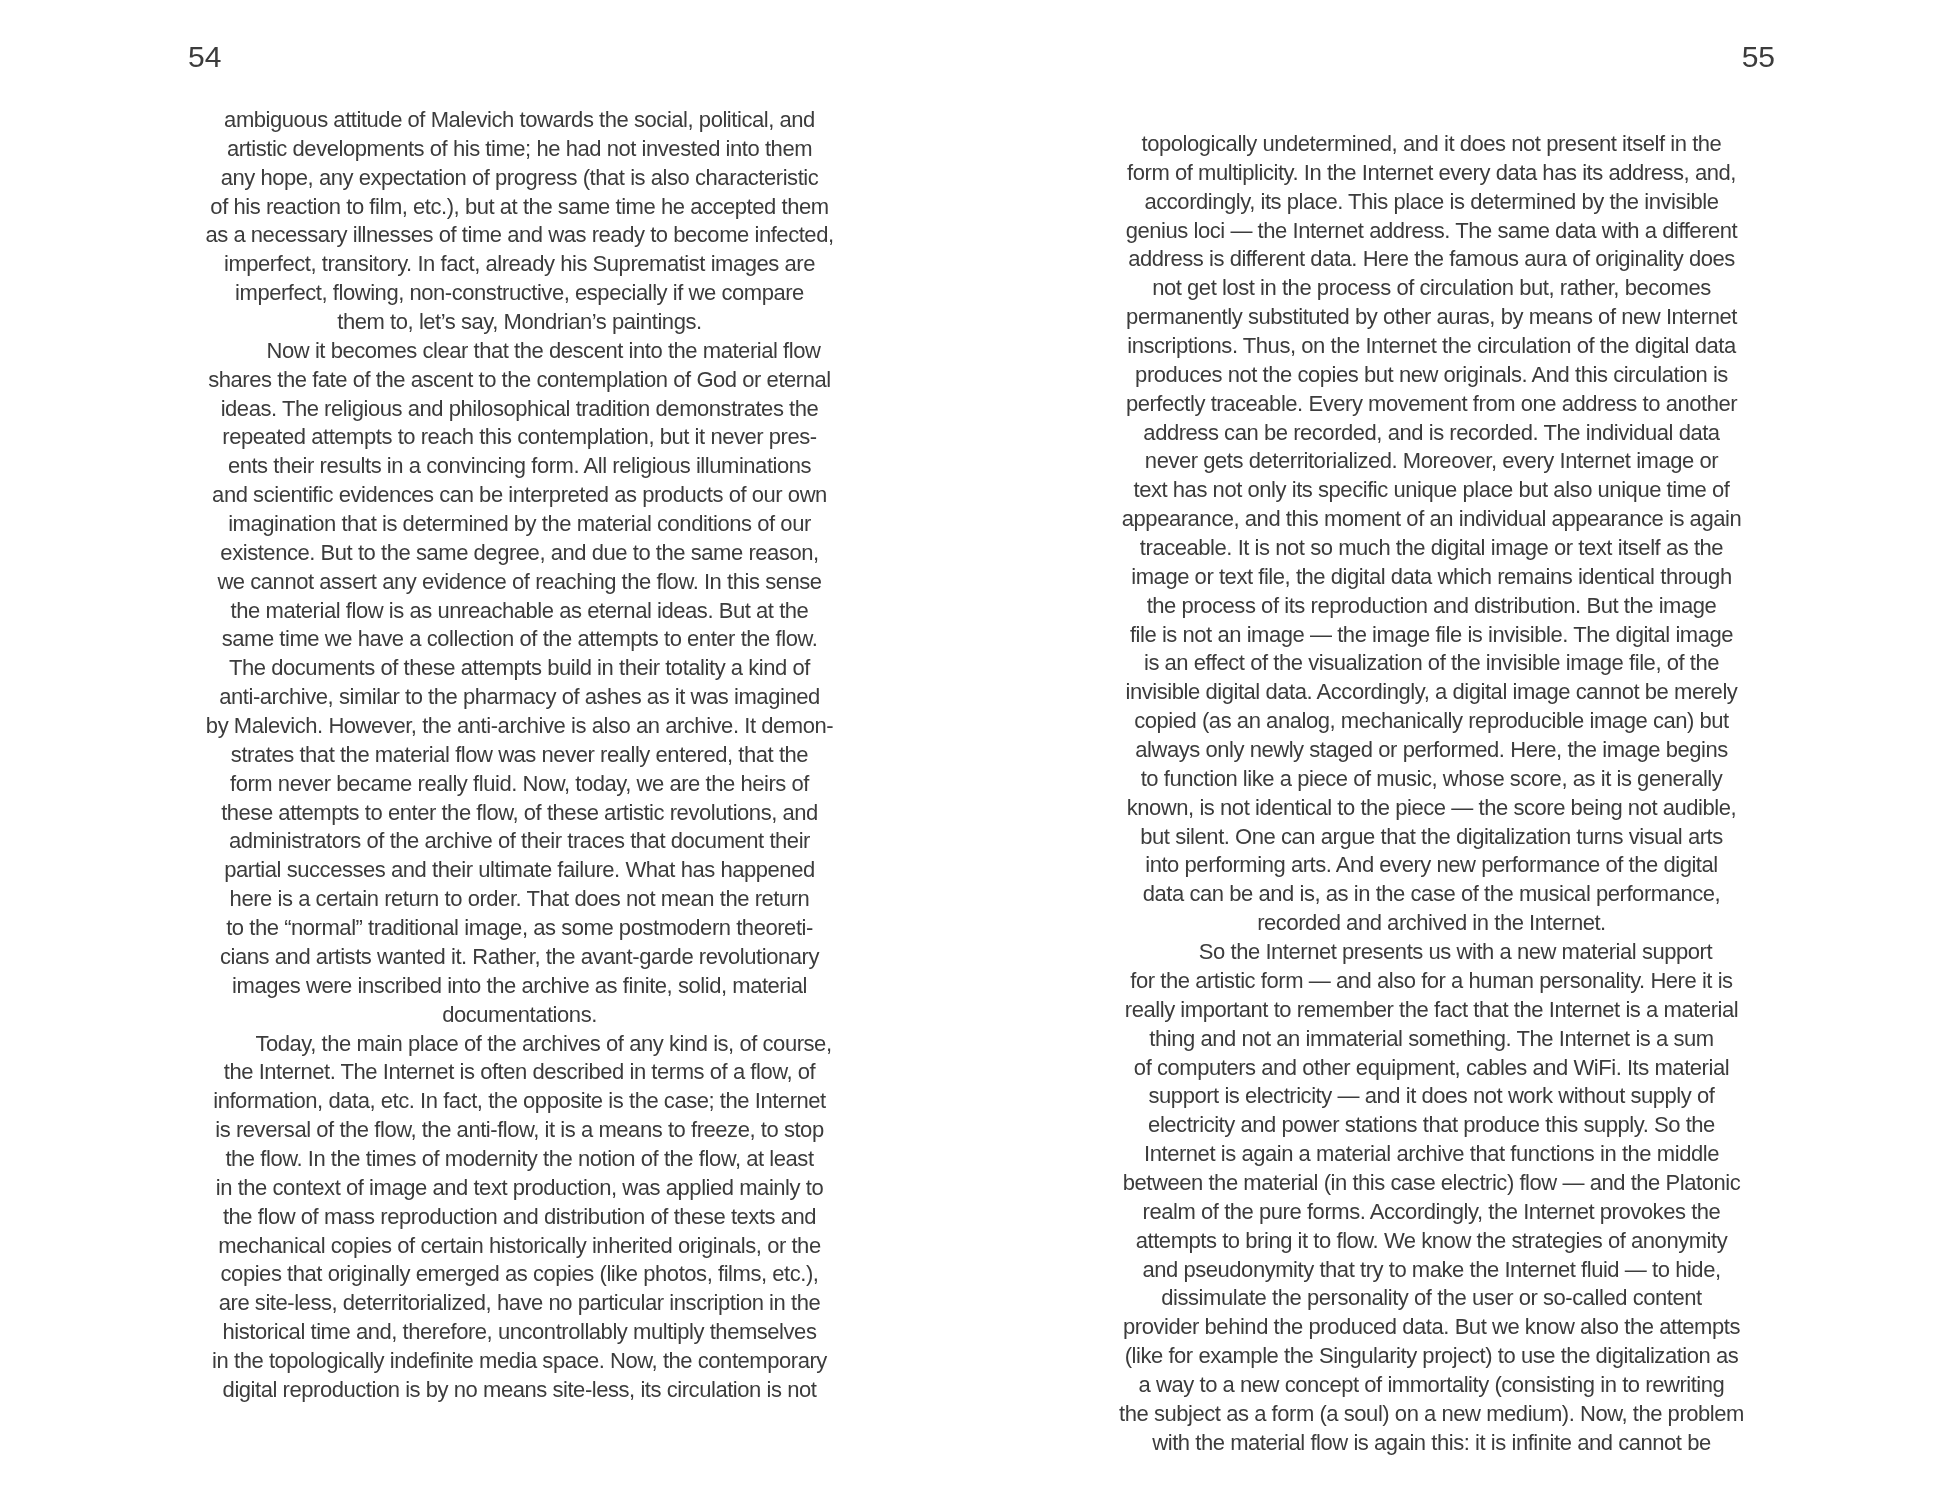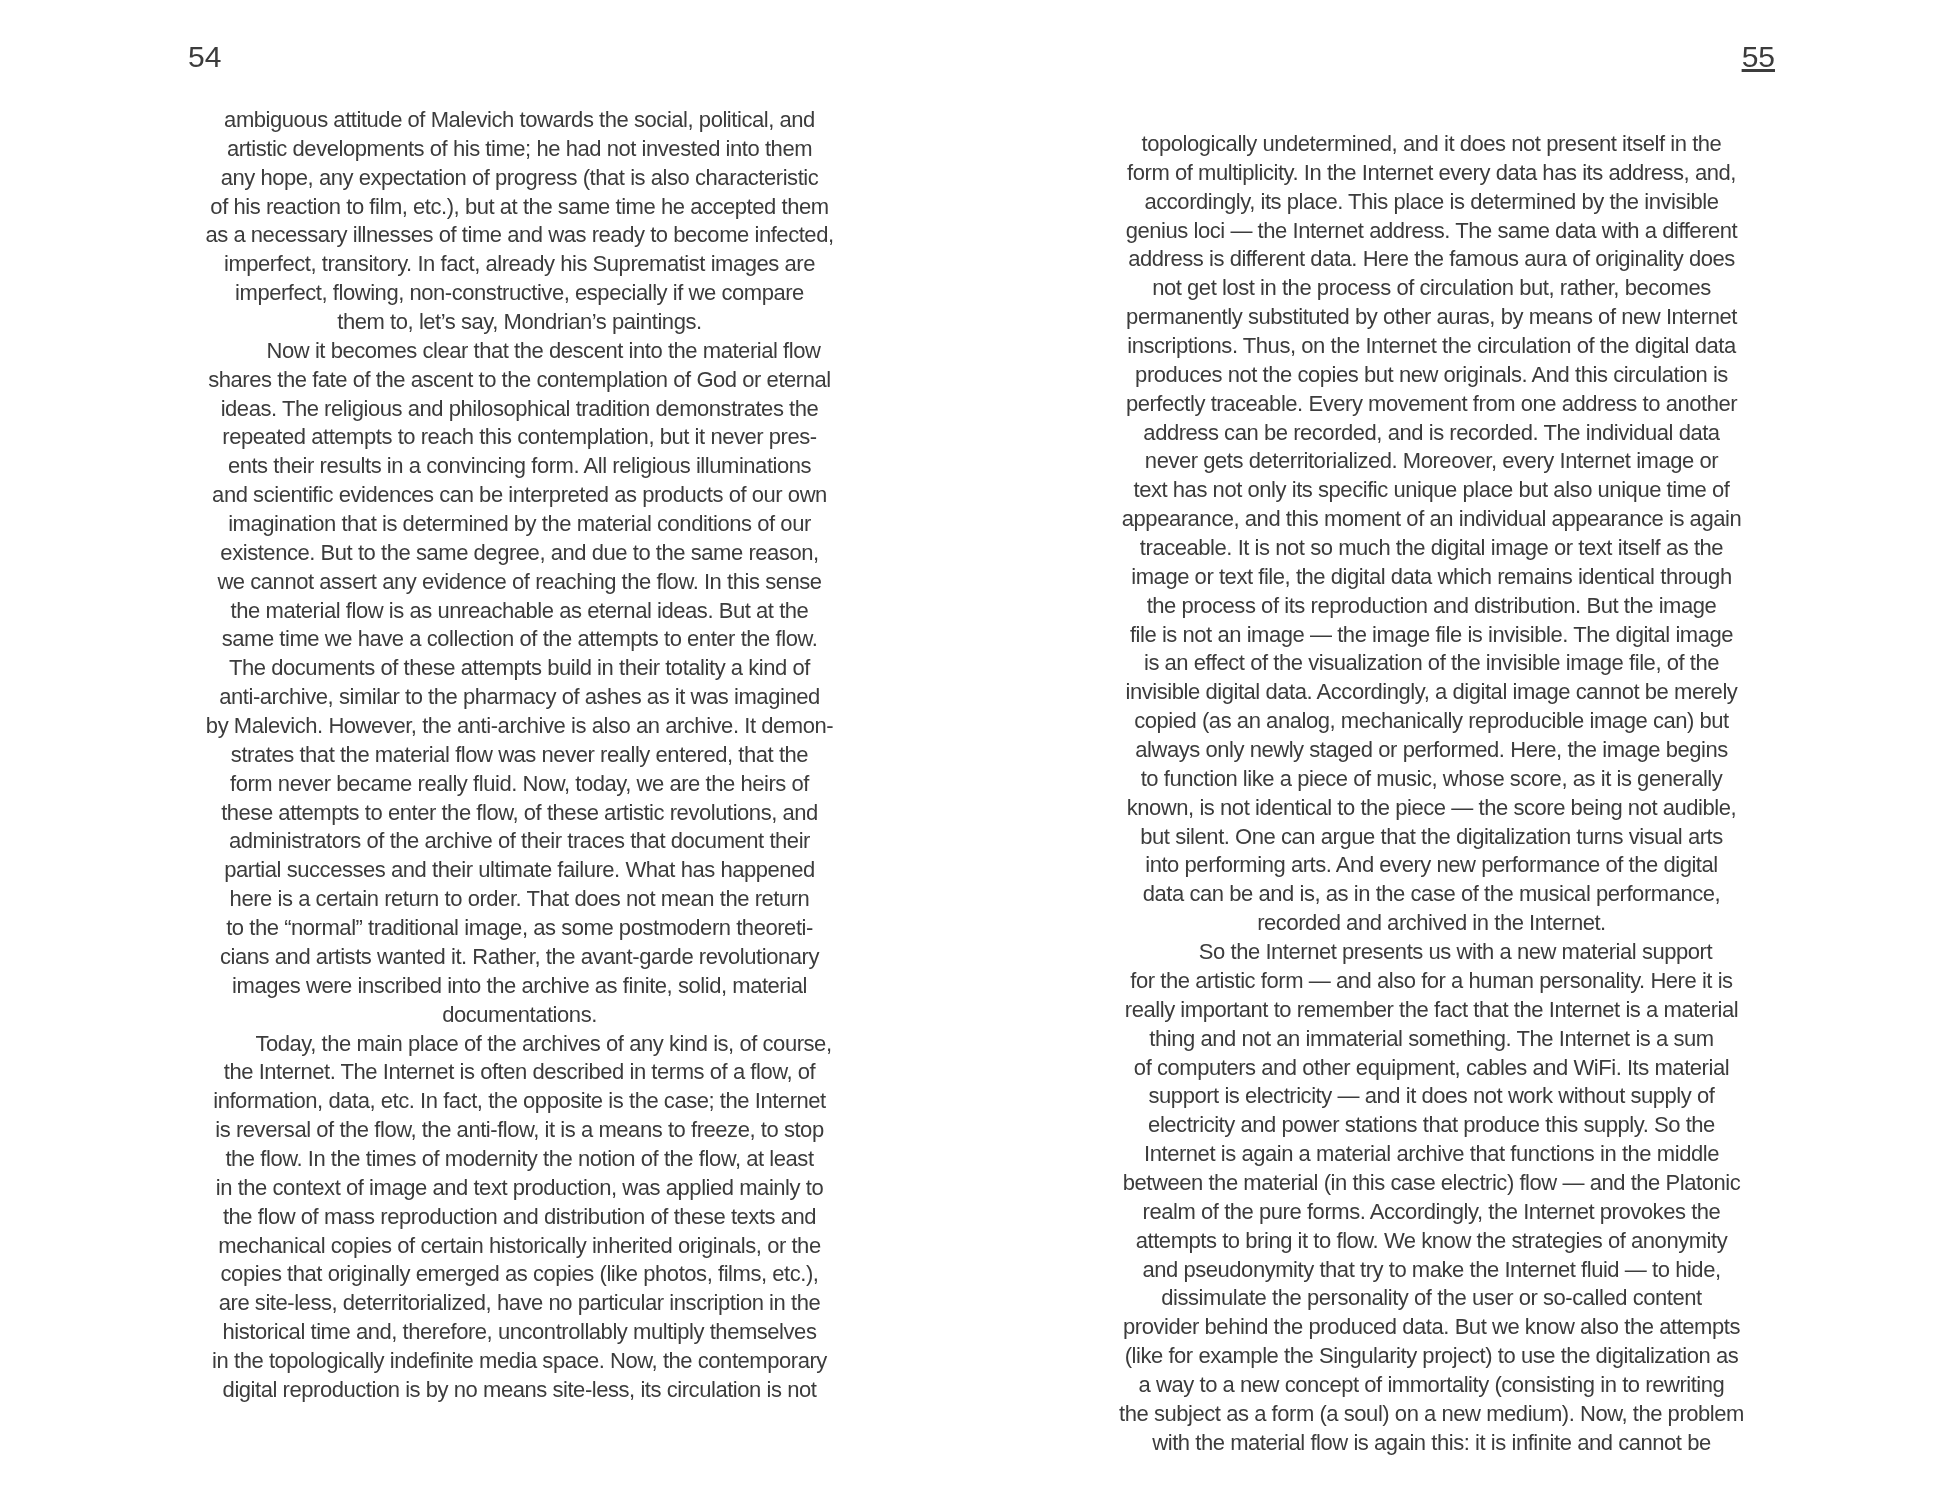--- a/index.html
+++ b/index.html
@@ -10,21 +10,21 @@
     overflow:hidden;
     font-family:"Liberation Sans","DejaVu Sans",sans-serif;
     color:#3c3c3c;
   }
   .page-number{
     position:absolute;top:42px;
     font-size:30px;line-height:30px;letter-spacing:0;
     color:#3c3c3c;
   }
   .pn-left{left:176px;margin-left:12px;}
-  .pn-right{left:1088px;width:687px;text-align:right;text-decoration:underline;}
+  .pn-right{left:1088px;width:687px;text-align:right;}
   .col{
     position:absolute;top:106px;width:687px;
     font-size:22px;line-height:28.87px;letter-spacing:-0.45px;
     white-space:nowrap;text-align:center;color:#3c3c3c;
   }
   .col-left{left:176px;}
   .col-right{left:1088px;margin-top:24px;}
   .line{height:28.87px;}
   .line.indent{padding-left:48px;}
 </style>

